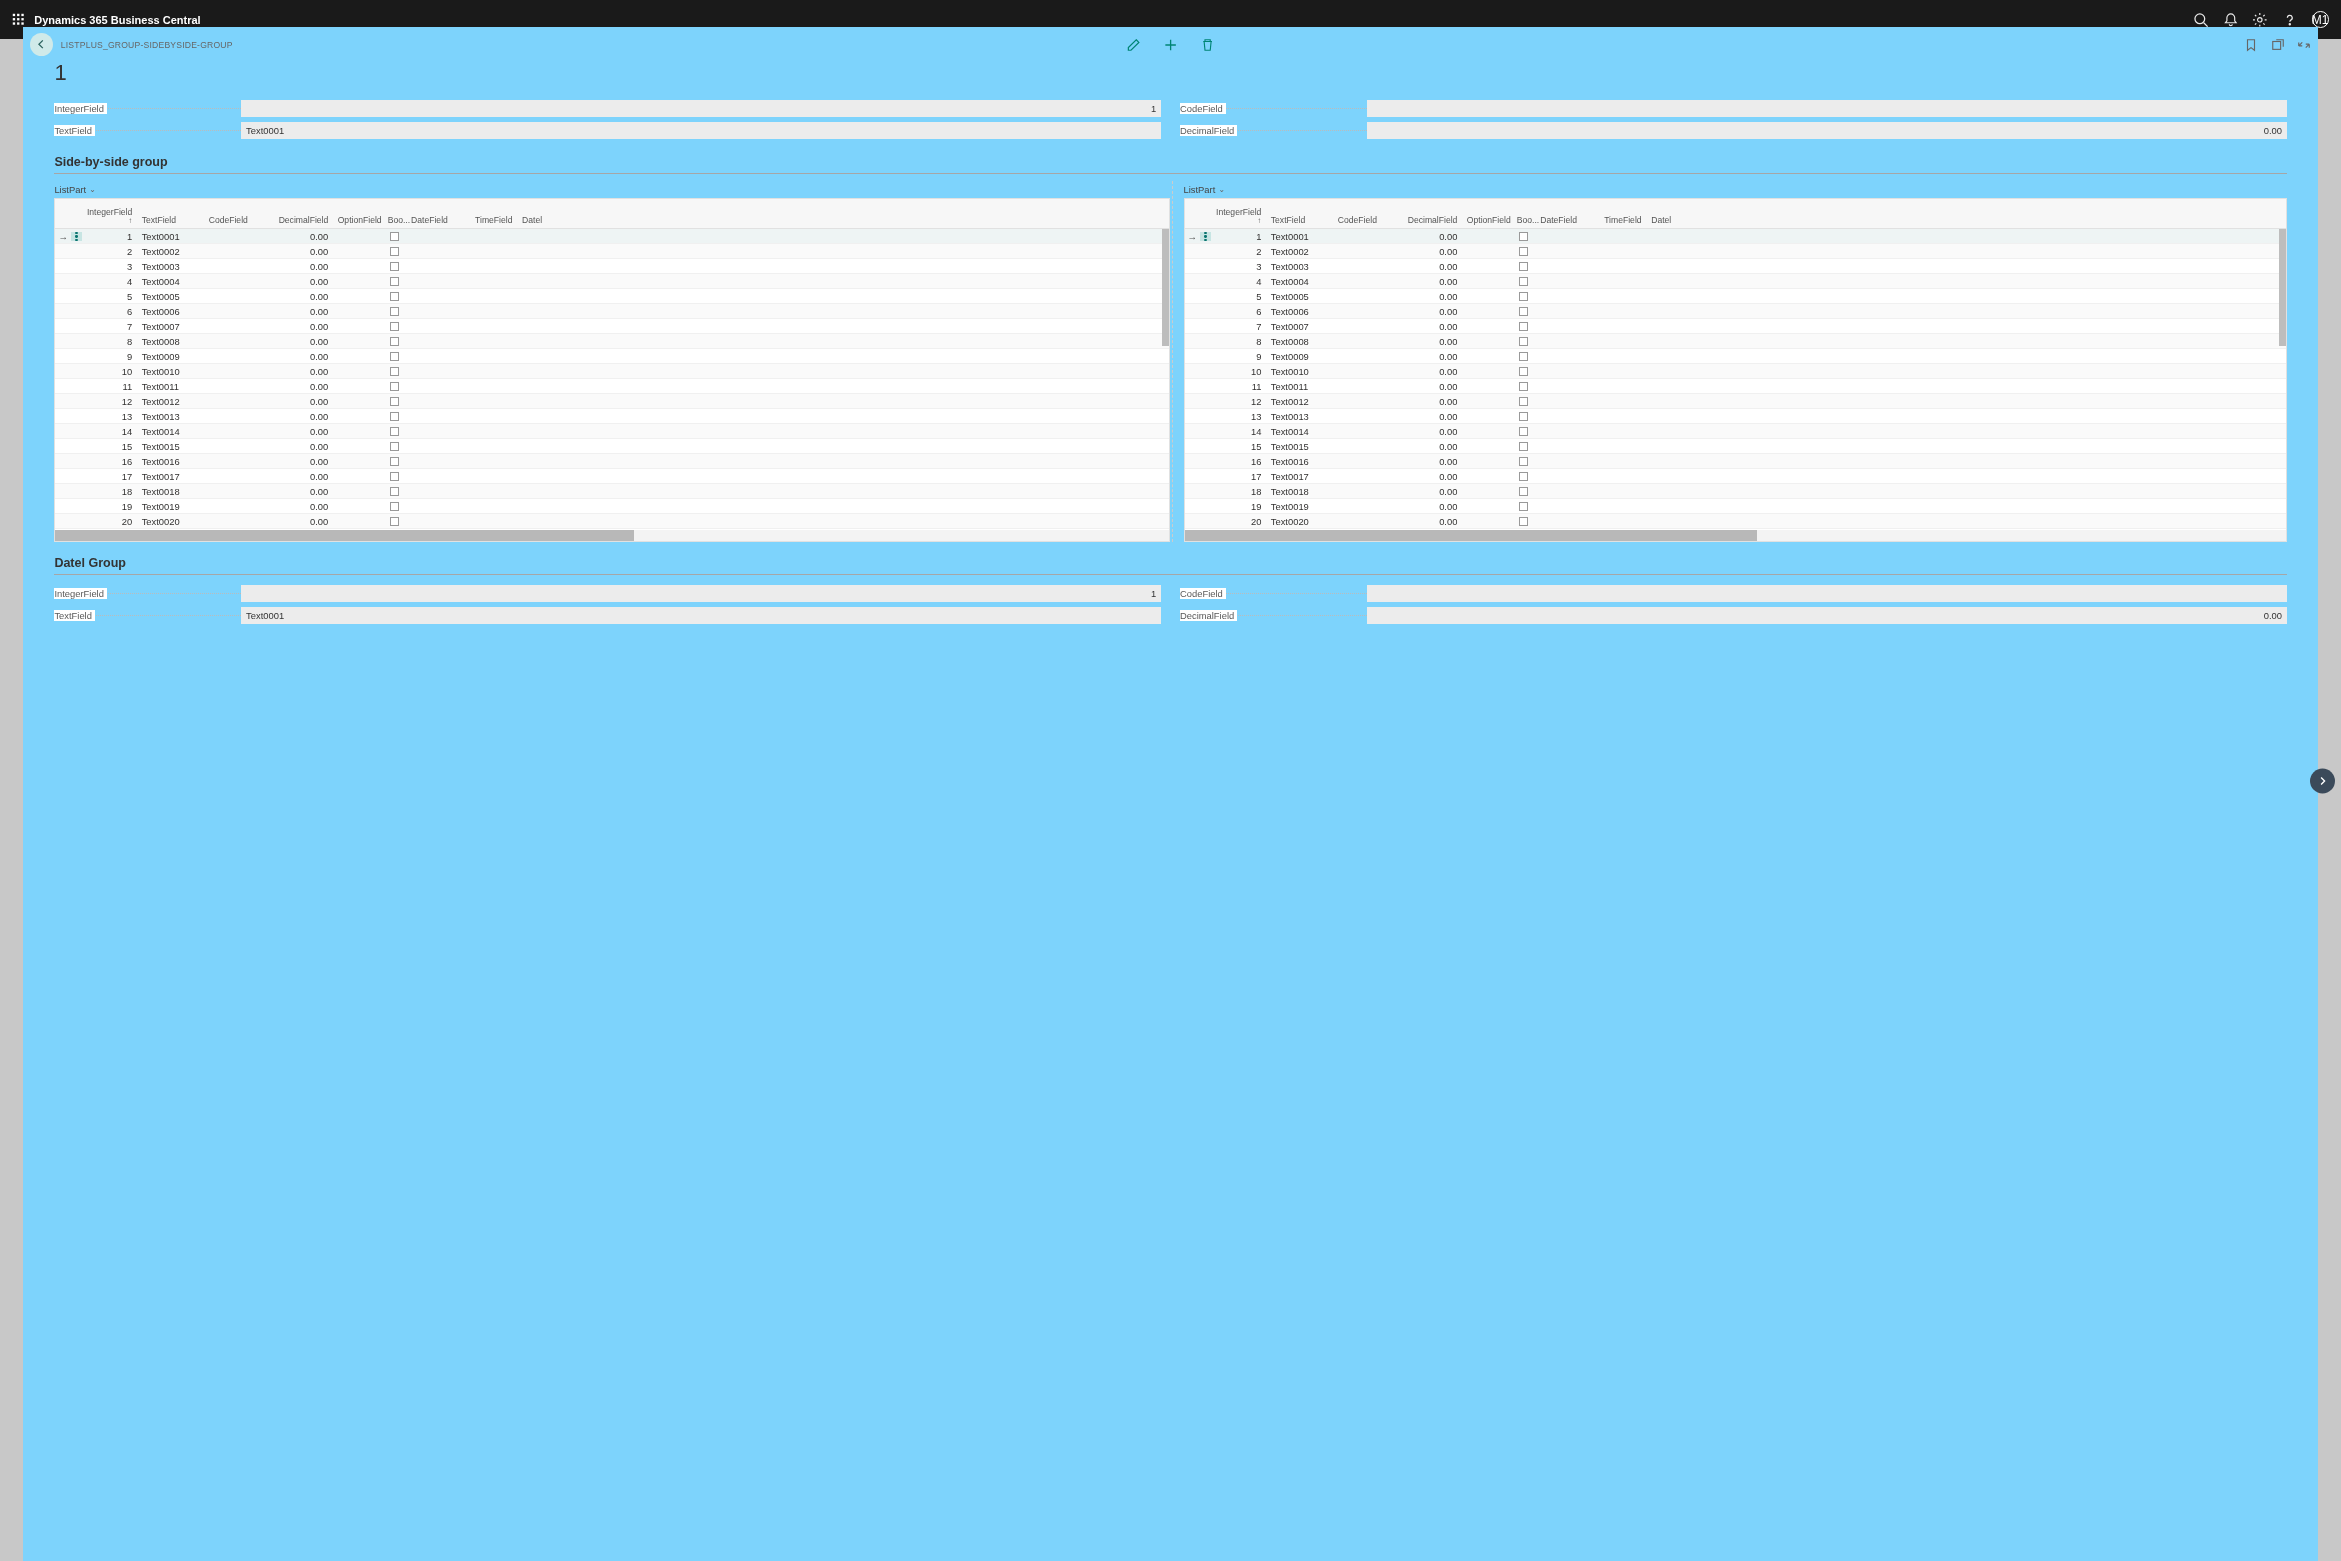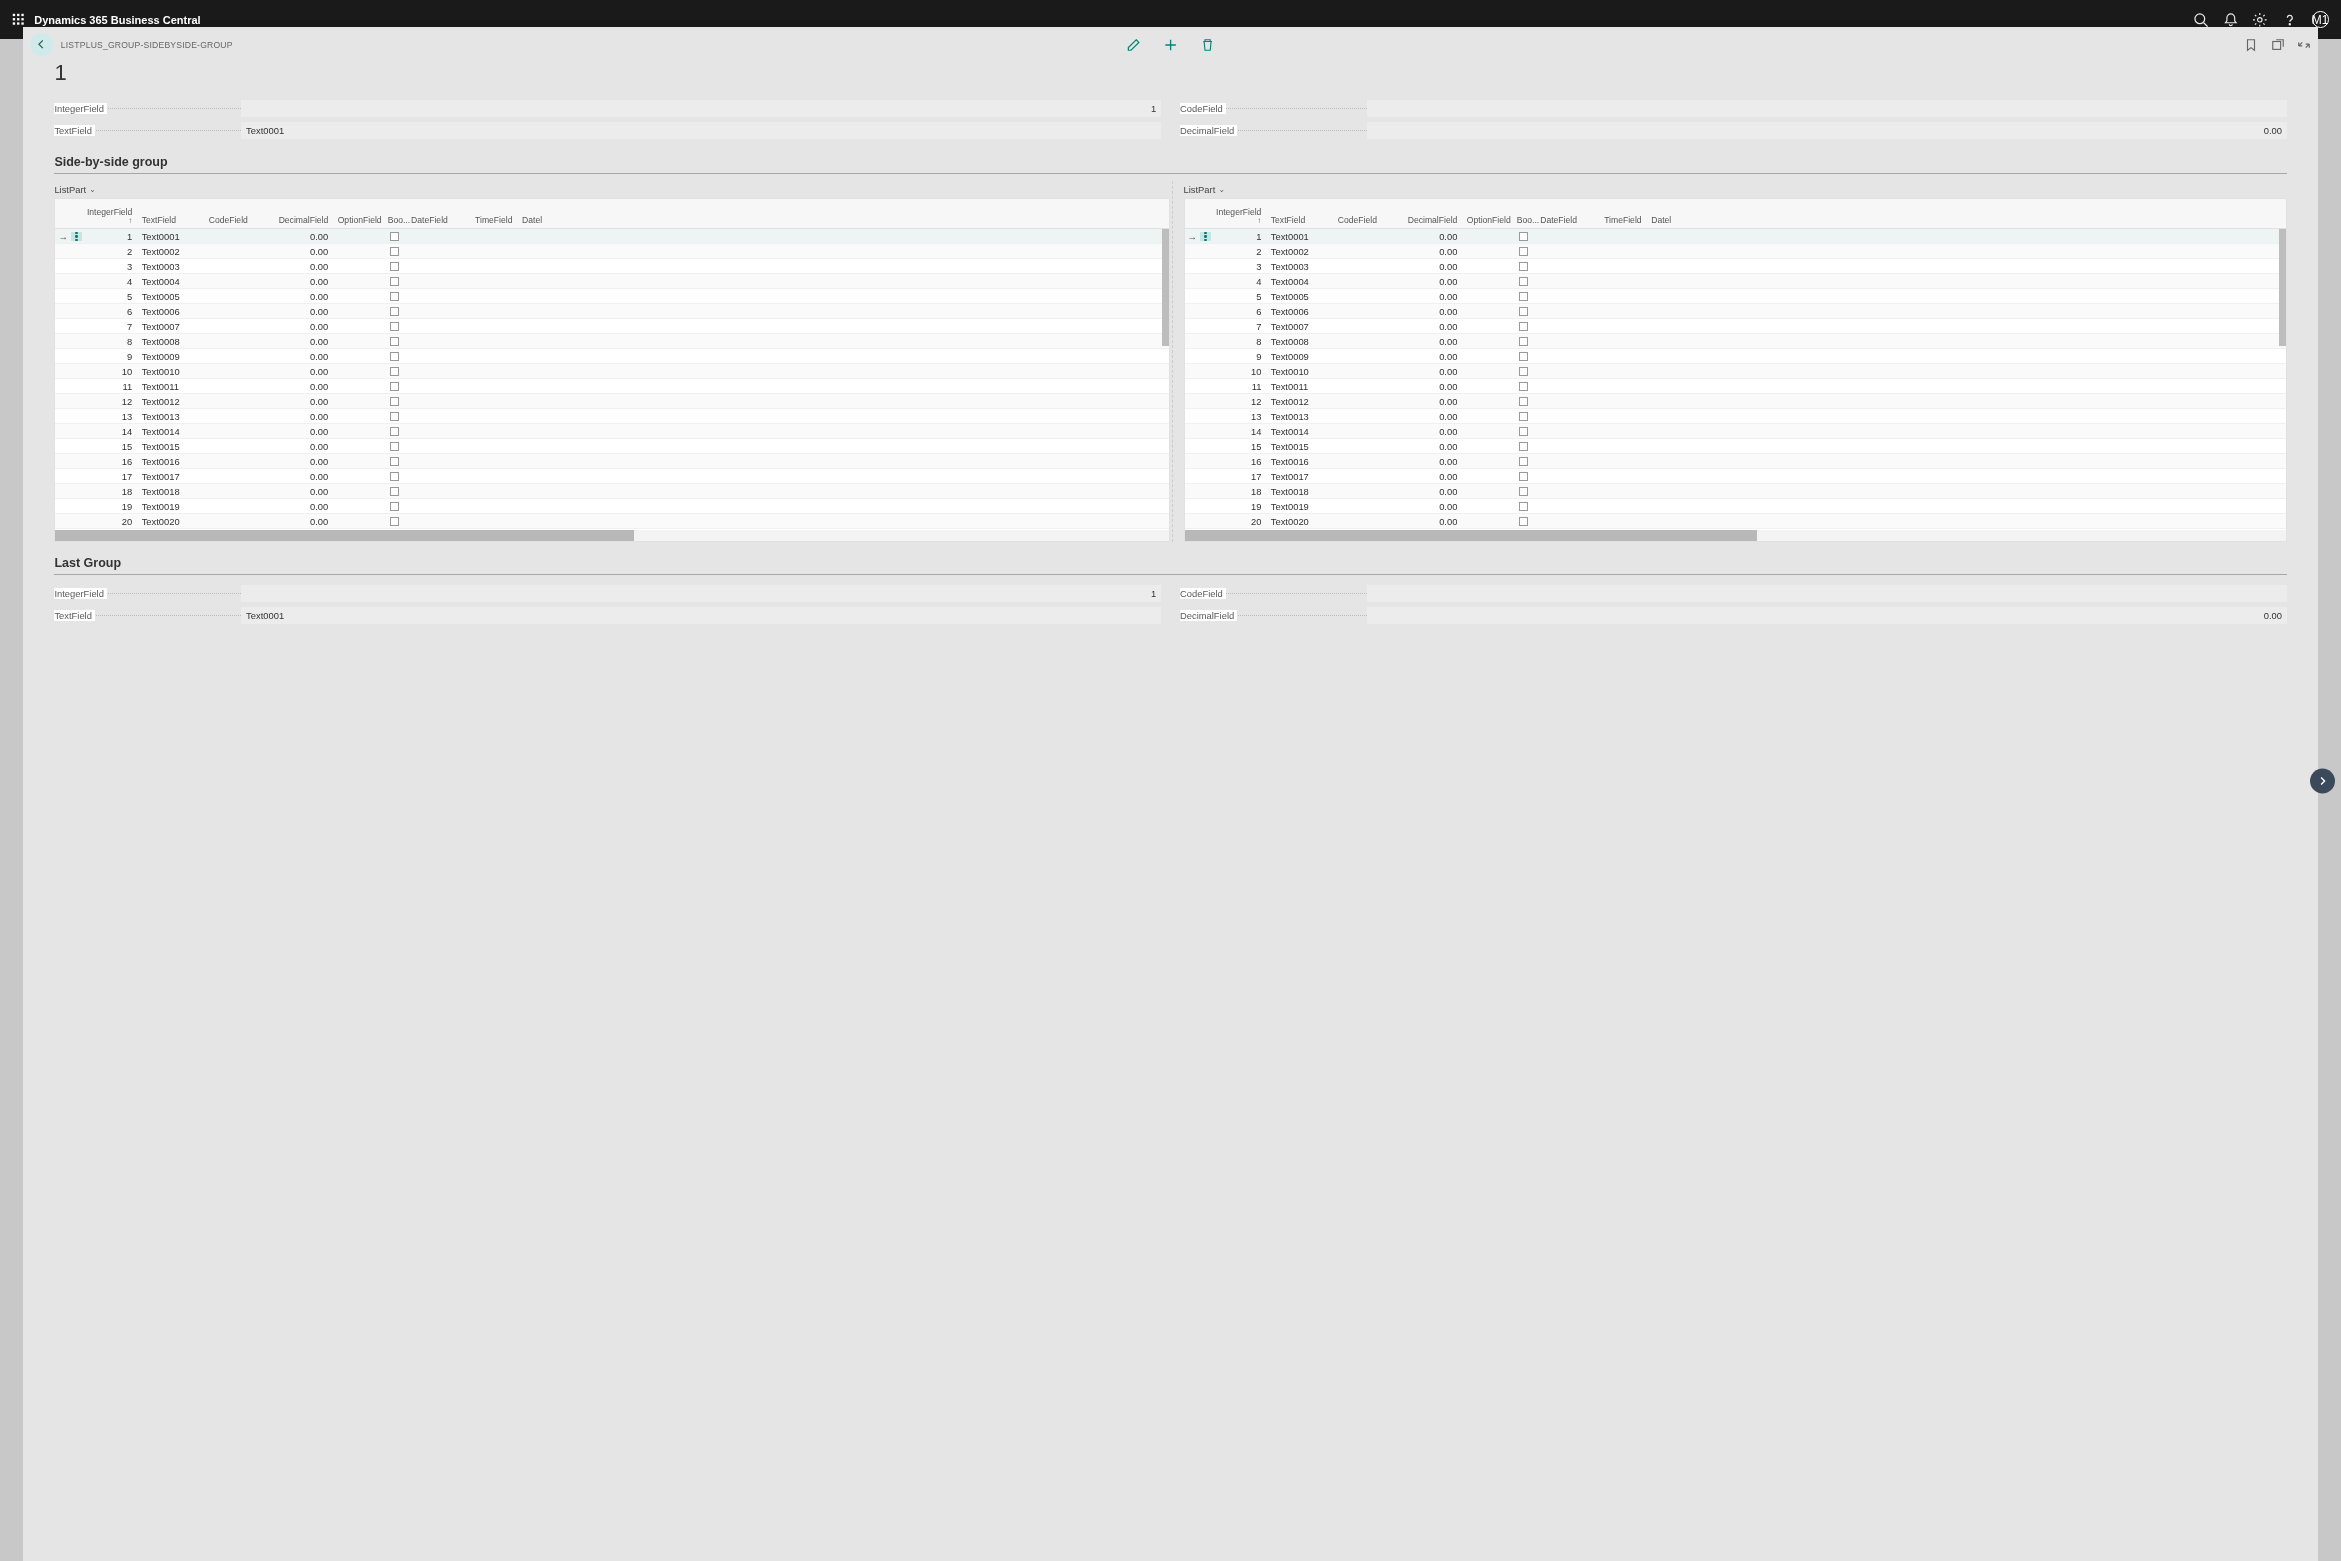--- a/index.html
+++ b/index.html
@@ -7,21 +7,21 @@
 
 .top-bar { height: 39px; background: #1a1a1a; color: #fff; display: flex; align-items: center; padding: 0 6.2px; }
 .waffle { width: 25px; display:flex; align-items:center; justify-content:center; cursor:pointer; }
 .waffle svg { width:12.5px; height:12.5px; }
 .product-name { font-size: 11px; font-weight: 600; margin-left: 3.1px; }
 .top-spacer { flex: 1; }
 .top-icons { display:flex; align-items:center; gap:14px; margin-right:6.2px; }
 .top-icons .ticon { width:15.6px; height:15.6px; display:flex; align-items:center; justify-content:center; cursor:pointer; opacity:.9; }
 .top-icons .avatar { width:17px; height:17px; border:0.8px solid #fff; border-radius:50%; font-size:12px; display:flex; align-items:center; justify-content:center; }
 
-.stage { position:absolute; top:27px; left:23.4px; right:23.4px; bottom:0; background:#e5e5e5; display:flex; flex-direction:column; }
+.stage { position:absolute; top:27px; left:23.4px; right:23.4px; bottom:0; background:#7dd3fc; display:flex; flex-direction:column; }
 
 .header-row { height:35px; display:flex; align-items:center; padding:0 6.2px; position:relative; }
 .back-btn { width:23.4px; height:23.4px; border-radius:50%; background:#d0eae9; display:flex; align-items:center; justify-content:center; cursor:pointer; margin-right:7.8px; }
 .breadcrumb { font-size:8.6px; color:#666; letter-spacing:0.2px; }
 .hdr-center { position:absolute; left:50%; transform:translateX(-50%); display:flex; gap:23.4px; }
 .hdr-center .ci { width:14px; height:14px; cursor:pointer; display:flex; align-items:center; justify-content:center; }
 .hdr-right { margin-left:auto; display:flex; gap:12.5px; }
 .hdr-right .ci { width:14px; height:14px; cursor:pointer; display:flex; align-items:center; justify-content:center; color:#555; }
 
 .content { flex:1; overflow-y:auto; padding: 0 31px 15.6px 31px; }
@@ -895,21 +895,21 @@
               </div>
               <div class="vscroll-ind"></div>
             </div>
             <div class="hscroll">
               <div class="thumb"></div>
             </div>
           </div>
         </div>
       </div>
 
-    <div class="group-hdr">Last Group</div>
+    <div class="group-hdr">Datel Group</div>
     <div class="field-grid">
       <div class="field-row">
           <div class="field-label"><span>IntegerField</span></div>
           <div class="field-val r">1</div>
         </div>
       <div class="field-row">
           <div class="field-label"><span>CodeField</span></div>
           <div class="field-val"></div>
         </div>
       <div class="field-row">

